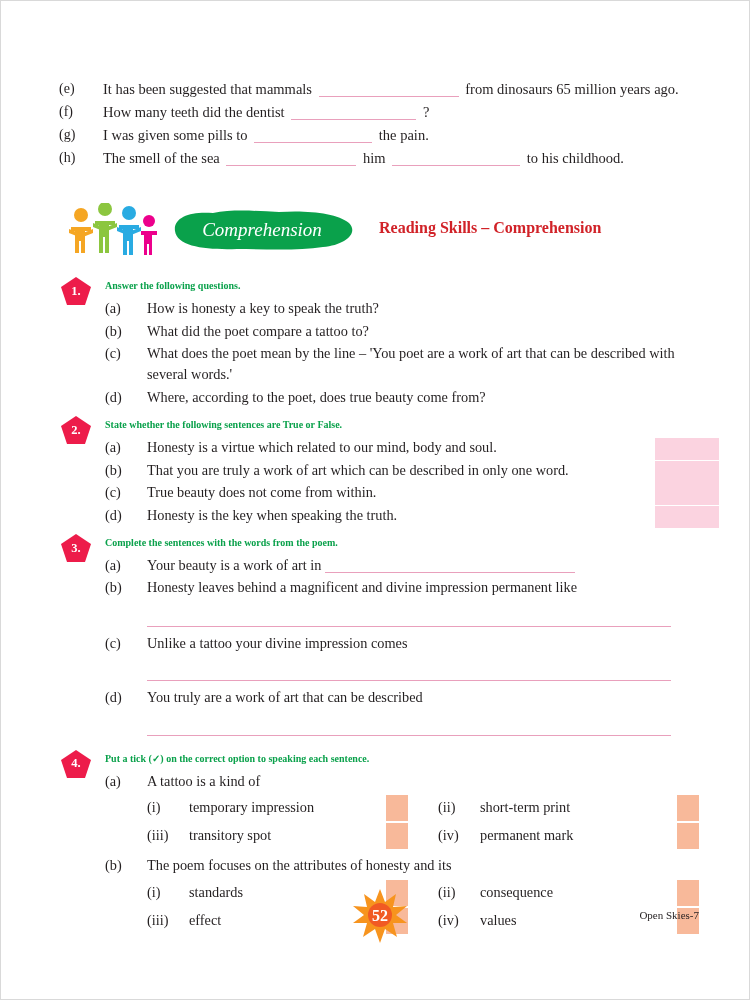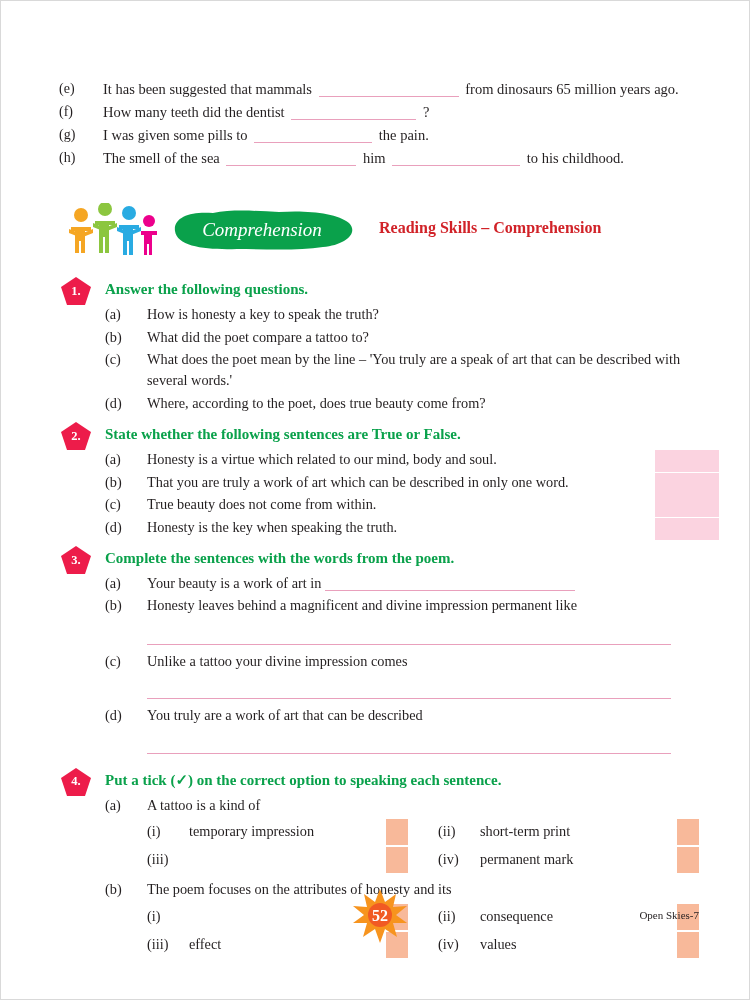--- a/index.html
+++ b/index.html
@@ -127,21 +127,21 @@
     justify-content: center;
     color: #ffffff;
     font-weight: bold;
     font-size: 12.5px;
     z-index: 2;
   }
   .ex-title {
     margin-left: 46px;
     color: #0aa14b;
     font-weight: bold;
-    font-size: 15px;
+    font-size: 10px;
     line-height: 1.2;
     padding-top: 3px;
   }
   .ex-body {
     margin-left: 46px;
     margin-top: 6px;
   }
   .q-row {
     display: flex;
     align-items: flex-start;
@@ -325,21 +325,21 @@
         <div class="q-row">
           <div class="q-label">(a)</div>
           <div class="q-text">How is honesty a key to speak the truth?</div>
         </div>
         <div class="q-row">
           <div class="q-label">(b)</div>
           <div class="q-text">What did the poet compare a tattoo to?</div>
         </div>
         <div class="q-row">
           <div class="q-label">(c)</div>
-          <div class="q-text">What does the poet mean by the line – 'You truly are a speak of art that can be described with several words.'</div>
+          <div class="q-text">What does the poet mean by the line – 'You poet are a work of art that can be described with several words.'</div>
         </div>
         <div class="q-row">
           <div class="q-label">(d)</div>
           <div class="q-text">Where, according to the poet, does  true beauty come from?</div>
         </div>
       </div>
     </div>
 
     <div class="exercise" style="margin-top:8px;">
       <svg class="pent" viewBox="0 0 30 28">
@@ -429,38 +429,40 @@
             <div class="tickbox"></div>
             <div class="opt" style="margin-left:30px;">
               <div class="opt-num">(ii)</div>
               <div class="opt-text">short-term print</div>
             </div>
             <div class="tickbox"></div>
           </div>
           <div class="opt-row">
             <div class="opt">
               <div class="opt-num">(iii)</div>
+              <div class="opt-text">transitory spot</div>
             </div>
             <div class="tickbox"></div>
             <div class="opt" style="margin-left:30px;">
               <div class="opt-num">(iv)</div>
               <div class="opt-text">permanent mark</div>
             </div>
             <div class="tickbox"></div>
           </div>
         </div>
 
         <div class="q-row" style="margin-top:6px;">
           <div class="q-label">(b)</div>
           <div class="q-text">The poem focuses on the attributes of honesty and its</div>
         </div>
         <div class="opt-grid">
           <div class="opt-row">
             <div class="opt">
               <div class="opt-num">(i)</div>
+              <div class="opt-text">standards</div>
             </div>
             <div class="tickbox"></div>
             <div class="opt" style="margin-left:30px;">
               <div class="opt-num">(ii)</div>
               <div class="opt-text">consequence</div>
             </div>
             <div class="tickbox"></div>
           </div>
           <div class="opt-row">
             <div class="opt">

